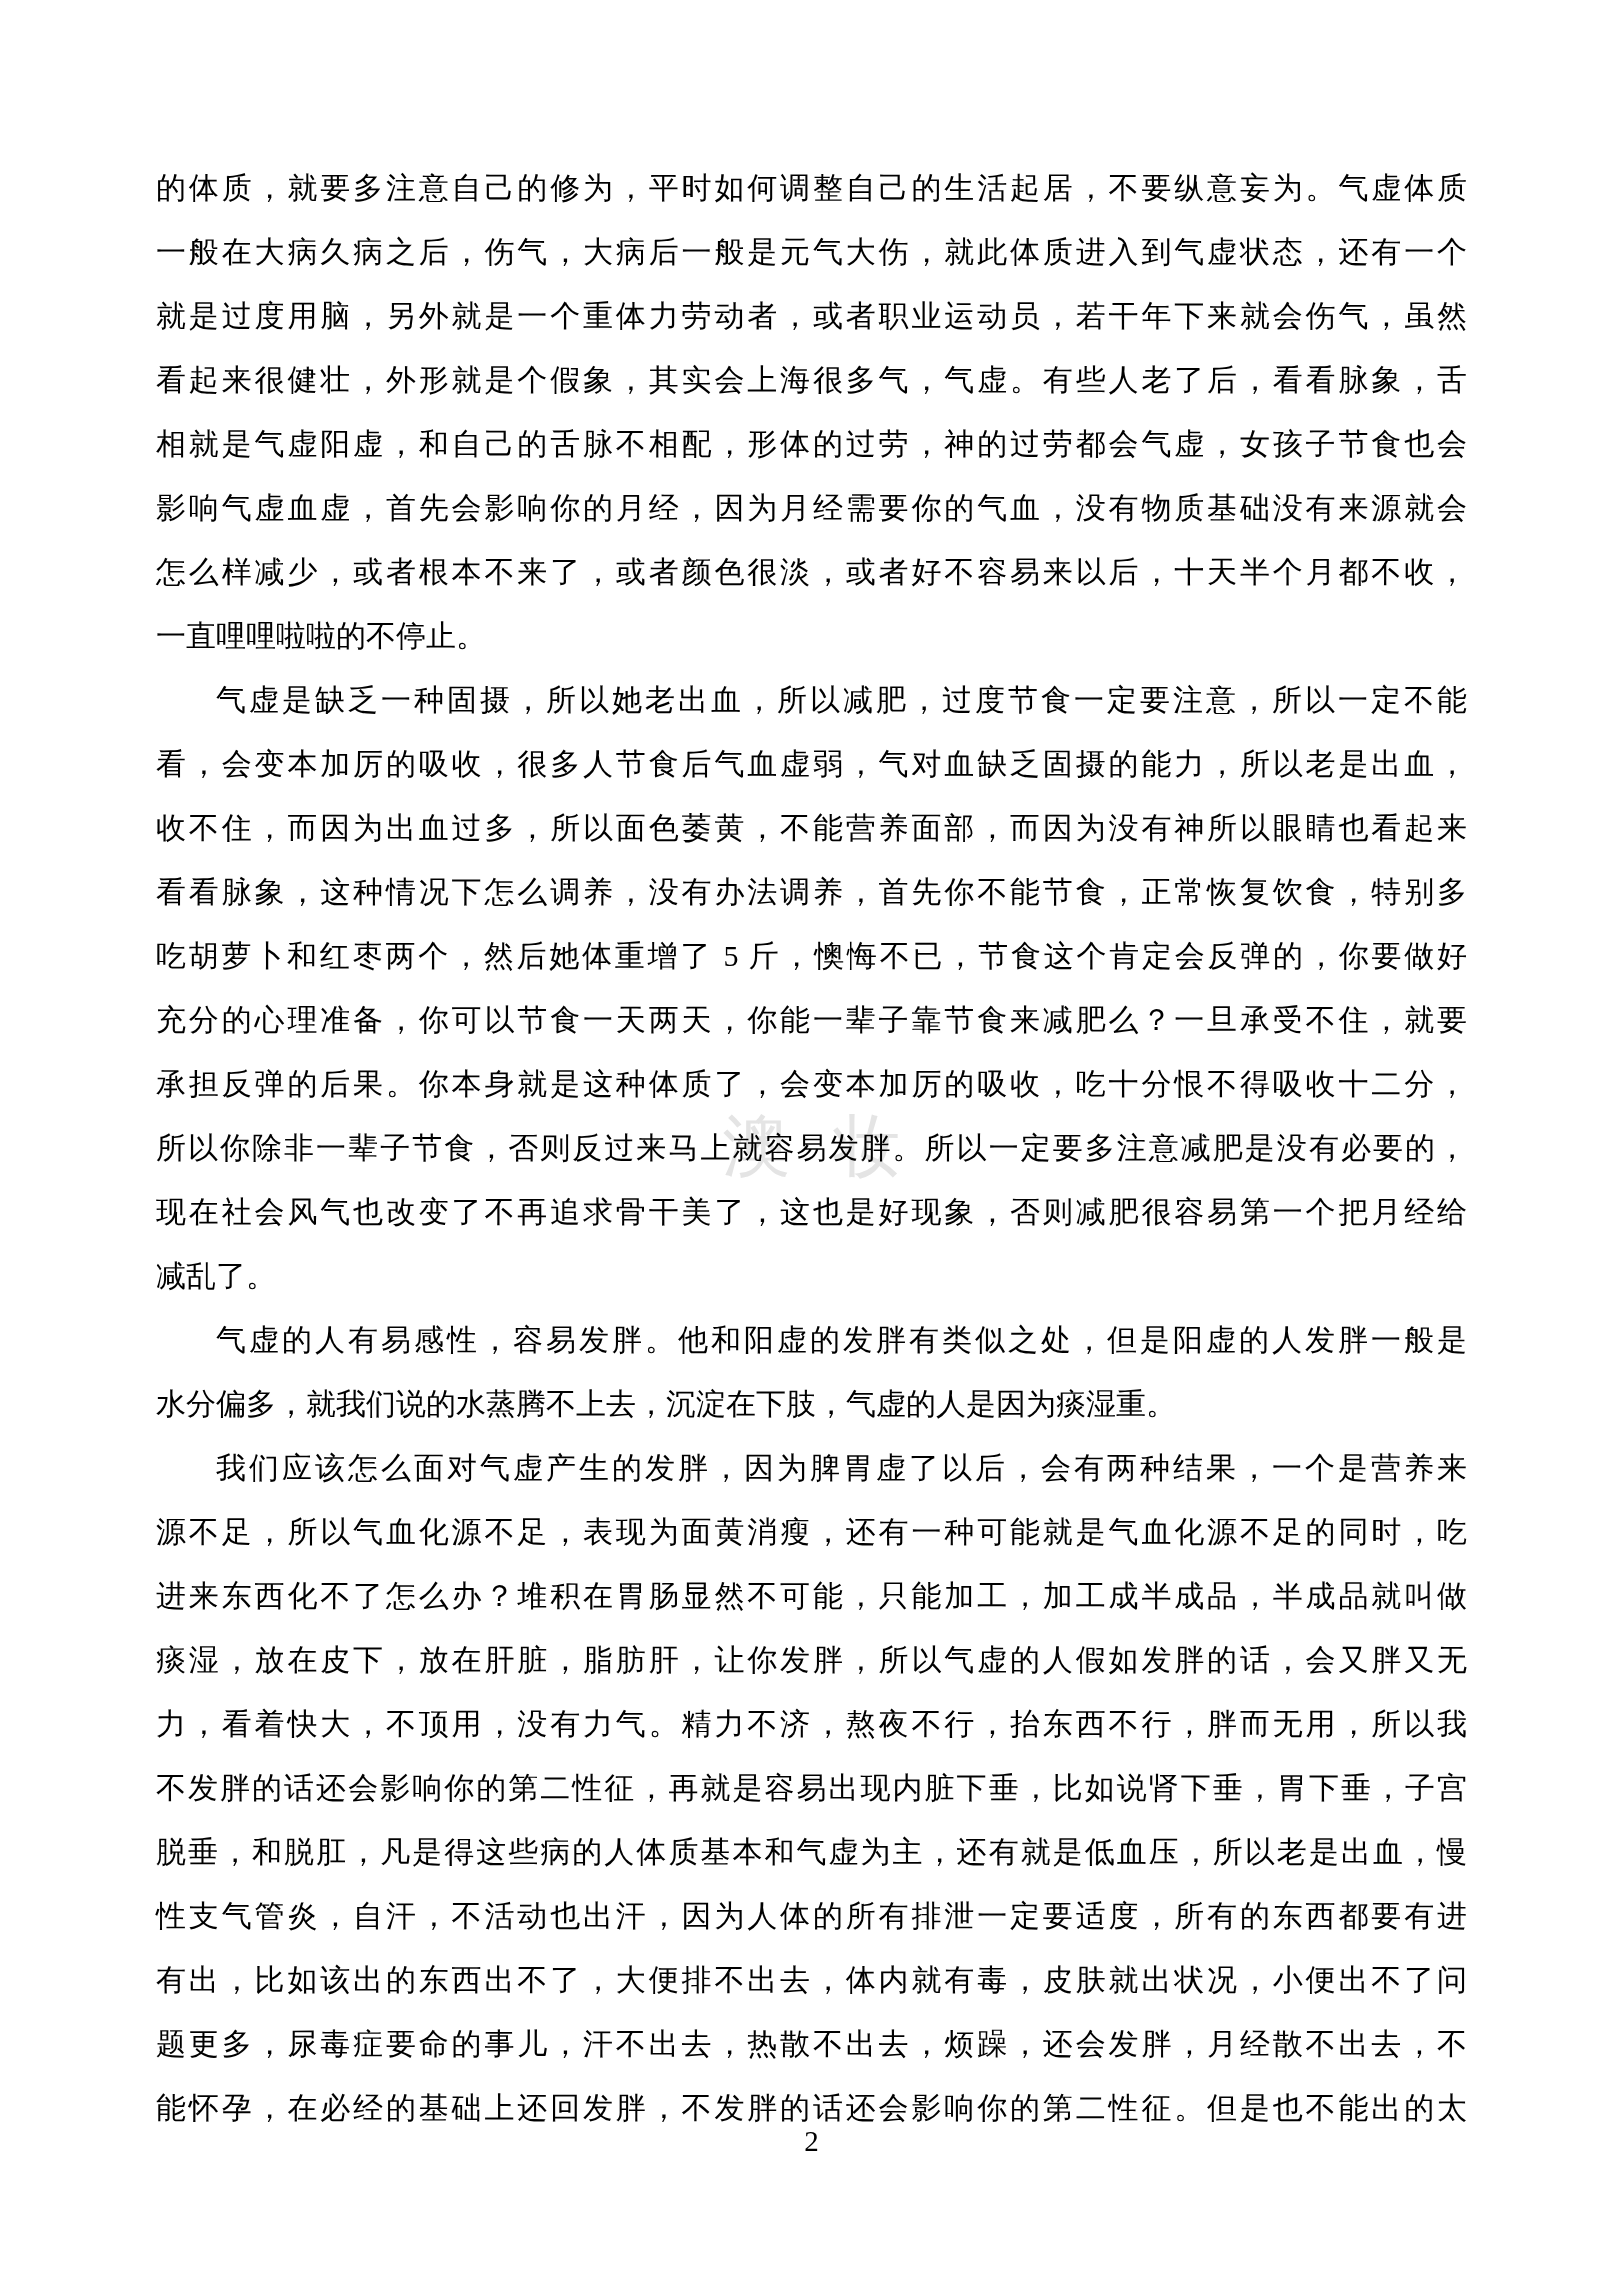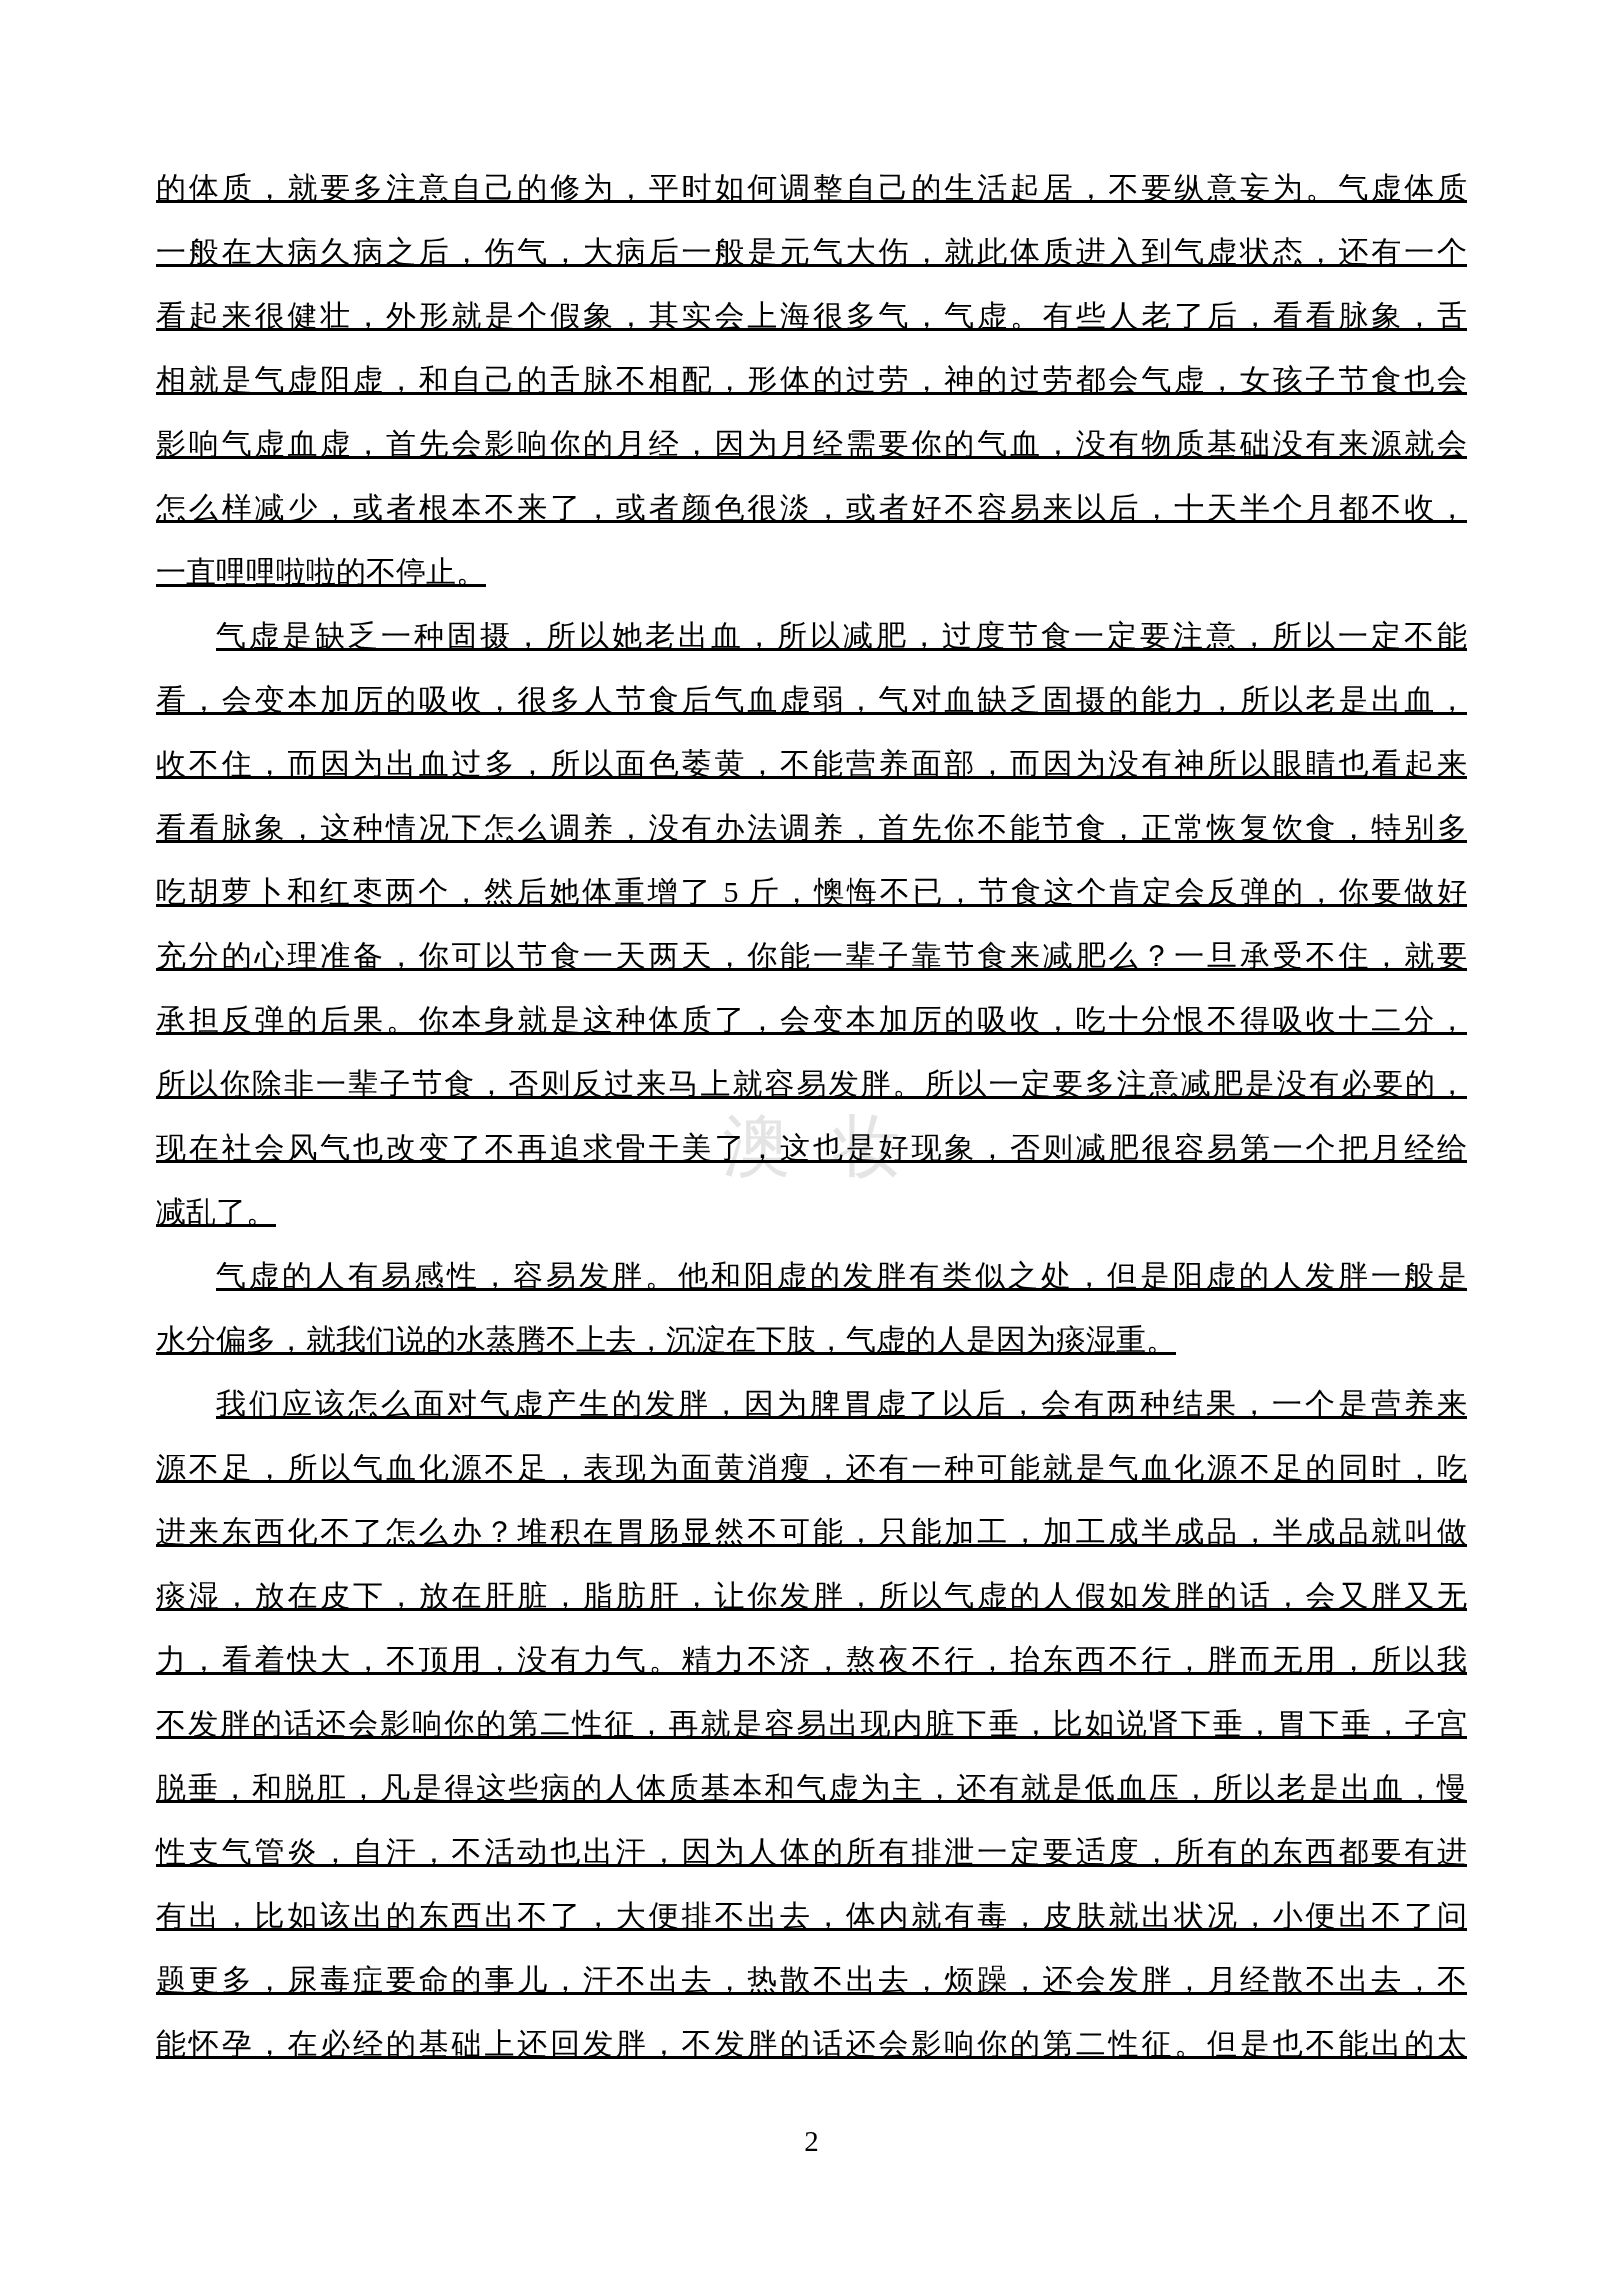--- a/index.html
+++ b/index.html
@@ -36,21 +36,20 @@
     left: 156px;
     top: 156px;
     width: 1311px;
     z-index: 1;
   }
   .line {
     height: 64px;
     line-height: 64px;
     font-size: 30px;
     text-align: left;
-    text-decoration: underline;
   }
   .line.full {
     text-align: justify;
     text-align-last: justify;
     text-justify: inter-character;
   }
   .line.indent {
     padding-left: 60px;
   }
   .page-number {
@@ -65,20 +64,21 @@
   }
 </style>
 </head>
 <body>
 
 <div class="page" style="background: rgb(255, 255, 255); color: rgb(0, 0, 0);">
   <div class="watermark" style="color: rgb(228, 228, 228);">澳妆</div>
   <div class="doc-body">
       <div class="line full">的体质，就要多注意自己的修为，平时如何调整自己的生活起居，不要纵意妄为。气虚体质</div>
       <div class="line full">一般在大病久病之后，伤气，大病后一般是元气大伤，就此体质进入到气虚状态，还有一个</div>
+      <div class="line full">就是过度用脑，另外就是一个重体力劳动者，或者职业运动员，若干年下来就会伤气，虽然</div>
       <div class="line full">看起来很健壮，外形就是个假象，其实会上海很多气，气虚。有些人老了后，看看脉象，舌</div>
       <div class="line full">相就是气虚阳虚，和自己的舌脉不相配，形体的过劳，神的过劳都会气虚，女孩子节食也会</div>
       <div class="line full">影响气虚血虚，首先会影响你的月经，因为月经需要你的气血，没有物质基础没有来源就会</div>
       <div class="line full">怎么样减少，或者根本不来了，或者颜色很淡，或者好不容易来以后，十天半个月都不收，</div>
       <div class="line">一直哩哩啦啦的不停止。</div>
       <div class="line full indent">气虚是缺乏一种固摄，所以她老出血，所以减肥，过度节食一定要注意，所以一定不能</div>
       <div class="line full">看，会变本加厉的吸收，很多人节食后气血虚弱，气对血缺乏固摄的能力，所以老是出血，</div>
       <div class="line full">收不住，而因为出血过多，所以面色萎黄，不能营养面部，而因为没有神所以眼睛也看起来</div>
       <div class="line full">看看脉象，这种情况下怎么调养，没有办法调养，首先你不能节食，正常恢复饮食，特别多</div>
       <div class="line full">吃胡萝卜和红枣两个，然后她体重增了 5 斤，懊悔不已，节食这个肯定会反弹的，你要做好</div>

